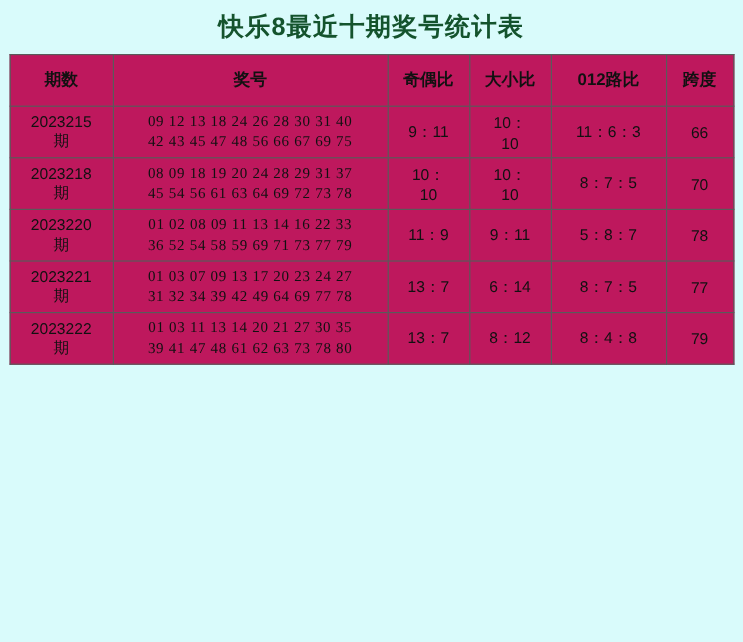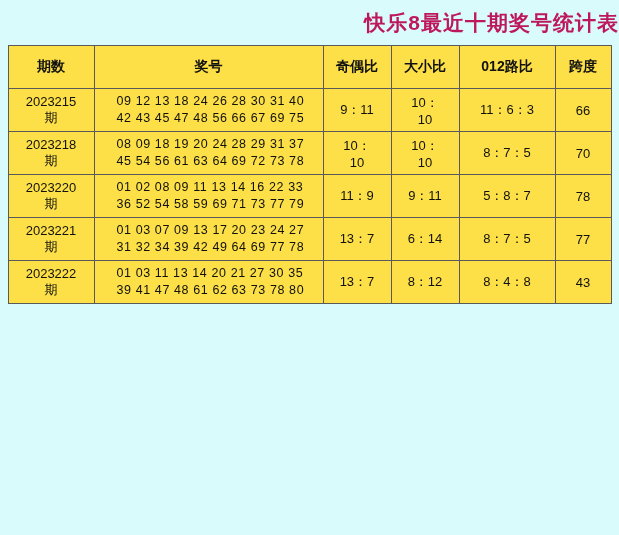--- a/index.html
+++ b/index.html
@@ -14,34 +14,34 @@
     overflow: hidden;
   }
   .page {
     width: 619px;
     height: 535px;
     background: #d9fbfb;
     box-sizing: border-box;
     position: relative;
   }
   .title {
-    text-align: right;
+    text-align: center;
     font-size: 21px;
     font-weight: bold;
-    color: #be185d;
+    color: #14532d;
     letter-spacing: 1px;
     padding: 10px 0 9px 0;
     line-height: 26px;
   }
   table.stat {
     border-collapse: collapse;
     width: 603px;
     margin: 0 auto;
     table-layout: fixed;
-    background: #fde047;
+    background: #be185d;
   }
   table.stat th, table.stat td {
     border: 1px solid #5a5a5a;
     text-align: center;
     vertical-align: middle;
     color: #111;
   }
   table.stat th {
     font-size: 14px;
     font-weight: bold;
@@ -57,21 +57,21 @@
 
   td.issue {
     font-size: 13px;
     padding: 2px 16px;
   }
   td.nums {
     font-size: 12.5px;
     line-height: 17px;
     padding: 4px 22px;
     letter-spacing: 0.6px;
-    font-family: Liberation Sans, sans-serif;
+    font-family: Liberation Serif, serif;
     white-space: nowrap;
   }
   td.nums .row-line { display: block; text-align: center; }
   td.ratio {
     font-size: 13px;
     padding: 2px 16px;
   }
   td.span {
     font-size: 13px;
     padding: 2px 12px;
@@ -150,17 +150,17 @@
       </tr>
       <tr class="data-row">
         <td class="issue">2023222期</td>
         <td class="nums">
           <span class="row-line">01  03  11  13  14  20  21  27  30  35</span>
           <span class="row-line">39  41  47  48  61  62  63  73  78  80</span>
         </td>
         <td class="ratio">13：7</td>
         <td class="ratio">8：12</td>
         <td class="ratio">8：4：8</td>
-        <td class="span">43</td>
+        <td class="span">79</td>
       </tr>
     </tbody>
   </table>
 </div>
 
 </body></html>

